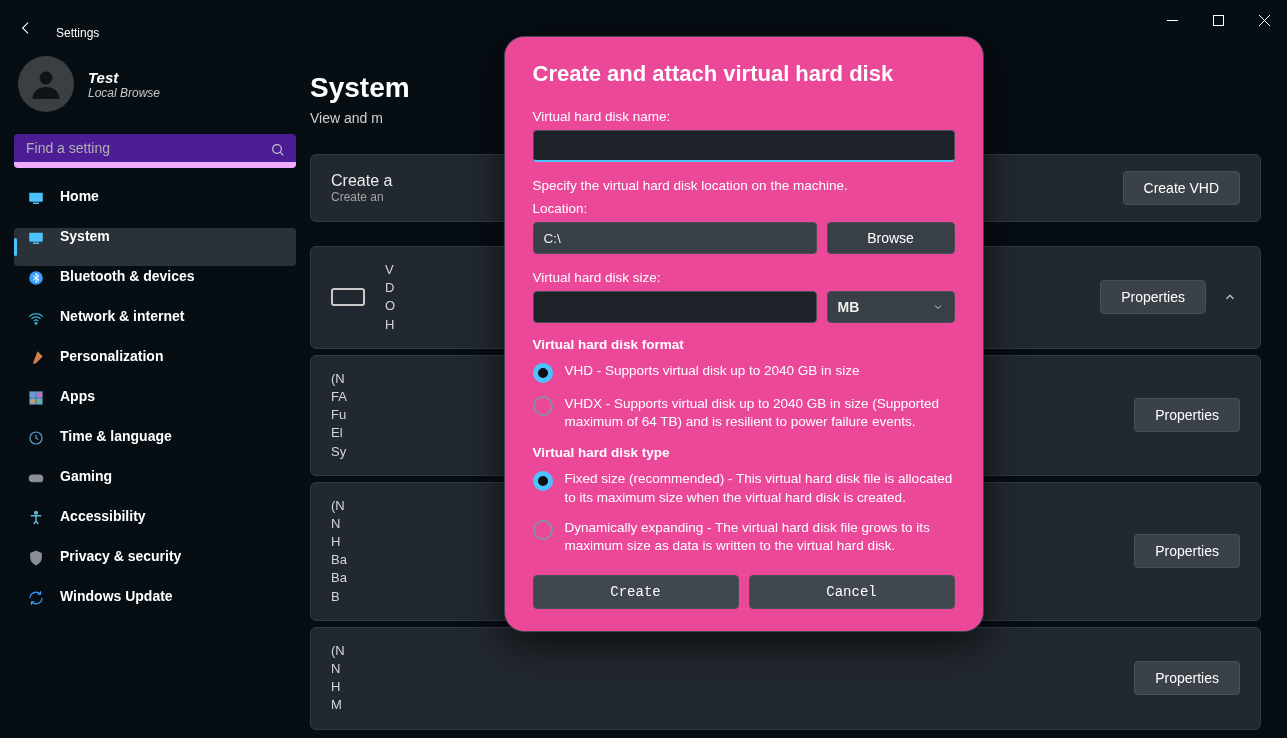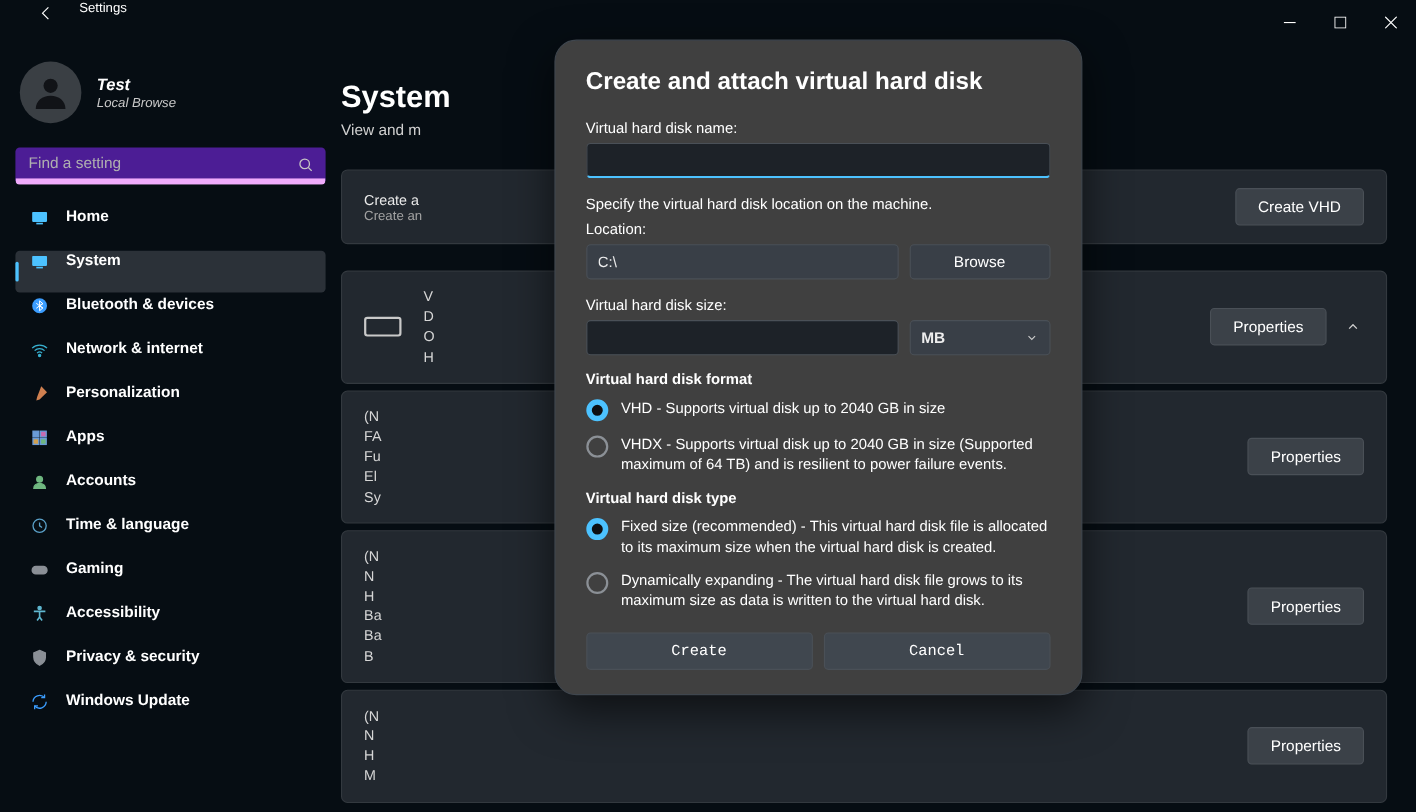--- a/index.html
+++ b/index.html
@@ -1,17 +1,17 @@
 <!DOCTYPE html>
 <html><head>
 <meta charset="utf-8">
 <style>
   html,body{margin:0;padding:0;height:100%;width:100%;background:#060d13;font-family:"Segoe UI",Arial,sans-serif;color:#fff;font-size:14px;overflow:hidden;}
   *{box-sizing:border-box;}
-  .titlebar{height:40px;display:flex;align-items:flex-start;padding-left:30px;}
+  .titlebar{height:40px;display:flex;align-items:flex-end;padding-left:14px;}
   .back-arrow{width:24px;height:24px;display:flex;align-items:center;justify-content:center;color:#fff;}
   .app-title{margin-left:18px;font-size:12px;}
   .win-controls{margin-left:auto;display:flex;}
   .win-btn{width:46px;height:40px;display:flex;align-items:center;justify-content:center;color:#fff;}
   .content-body{display:flex;height:calc(100% - 40px);}  
   .sidebar{width:310px;padding:6px 14px 20px 14px;display:flex;flex-direction:column;}
   .user-row{display:flex;align-items:center;padding:10px 4px 22px 4px;font-style:italic;}
   .avatar{width:56px;height:56px;border-radius:50%;background:#3a3f44;display:flex;align-items:center;justify-content:center;}
   .avatar svg{width:36px;height:36px;fill:#111317;}
   .user-text{margin-left:14px;}
@@ -25,32 +25,32 @@
   .nav-item{display:flex;align-items:flex-start;height:38px;border-radius:4px;padding:0 12px;position:relative;font-weight:bold;}
   .nav-item.active{background:#2b3138;}
   .nav-item.active::before{content:"";position:absolute;left:0;top:10px;bottom:10px;width:3px;background:#4cc2ff;border-radius:2px;}
   .nav-icon{width:20px;height:20px;margin-right:14px;display:flex;align-items:center;justify-content:center;}
   .nav-label{font-size:14px;}
   .main-area{flex:1;padding:32px 26px 0 0;position:relative;}
   .page-heading{font-size:28px;font-weight:600;margin:0 0 6px 0;}
   .page-sub{font-size:14px;color:#d0d0d0;margin-bottom:28px;}
   .info-card{background:#22282f;border:1px solid #33393f;border-radius:6px;margin-bottom:24px;padding:16px 20px;display:flex;align-items:center;justify-content:space-between;}
   .info-card .txt{}
-  .info-card .t1{font-size:13px;color:#eaeaea;}
+  .info-card .t1{font-size:16px;color:#eaeaea;}
   .info-card .t2{font-size:12px;color:#a3a3a3;}
   .btn-gray{background:#3b4148;border:1px solid #4a5057;color:#fff;border-radius:4px;height:34px;padding:0 20px;font-size:14px;display:flex;align-items:center;justify-content:center;cursor:pointer;}
   .row-card{background:#22282f;border:1px solid #33393f;border-radius:6px;padding:14px 20px;margin-bottom:6px;display:flex;align-items:center;justify-content:space-between;min-height:78px;}
   .row-card .left{display:flex;align-items:center;gap:20px;}
   .disk-icon{width:34px;height:18px;border:2px solid #c9c9c9;border-radius:3px;}
   .row-lines{font-size:13px;color:#d6d6d6;line-height:1.4;}
   .right-actions{display:flex;align-items:center;gap:14px;margin-left:48px;}
   .chev{width:20px;height:20px;display:flex;align-items:center;justify-content:center;color:#d0d0d0;}
   
   .dialog-overlay{position:absolute;left:0;right:0;top:0;bottom:0;display:flex;justify-content:center;align-items:flex-start;z-index:50;pointer-events:none;}
-  .dialog{pointer-events:auto;width:480px;margin-top:-4px;margin-left:-110px;background:#404040;border:1px solid #3f464e;border-radius:20px;padding:24px 28px 22px 28px;box-shadow:0 14px 40px rgba(0,0,0,0.6);}
+  .dialog{pointer-events:auto;width:480px;margin-top:-4px;margin-left:-110px;background:#ec4899;border:1px solid #3f464e;border-radius:20px;padding:24px 28px 22px 28px;box-shadow:0 14px 40px rgba(0,0,0,0.6);}
   .dlg-title{font-size:22px;font-weight:600;margin:0 0 22px 0;}
   .dlg-label{font-size:13.5px;margin-bottom:6px;}
   .dlg-bold{font-weight:600;font-size:13.5px;margin:14px 0 10px 0;}
   .dlg-input{width:100%;height:32px;background:#1d2228;border:1px solid #4a5057;border-radius:4px;color:#eee;padding:0 10px;font-size:13.5px;}
   .dlg-input.focused{border-bottom:2px solid #4cc2ff;}
   .dlg-help{font-size:13.5px;margin:16px 0 8px 0;}
   .loc-row{display:flex;gap:10px;}
   .loc-row .dlg-input{flex:1;}
   .browse-btn{width:128px;}
   .size-row{display:flex;gap:10px;}
@@ -166,29 +166,20 @@
               <rect x="4" y="4" width="7" height="7" fill="#6a9bd8"></rect>
               <rect x="13" y="4" width="7" height="7" fill="#c86ab0"></rect>
               <rect x="4" y="13" width="7" height="7" fill="#d0a050"></rect>
               <rect x="13" y="13" width="7" height="7" fill="#6fb780"></rect>
             </svg>
           </span>
           <span class="nav-label">Apps</span>
         </div>
         <div class="nav-item">
           <span class="nav-icon">
-            <svg width="18" height="18" viewBox="0 0 24 24" fill="none" stroke="#6fb780" stroke-width="1.6">
-              <circle cx="12" cy="9" r="3.5" fill="#6fb780"></circle>
-              <path d="M5 20c0-3.5 3-6 7-6s7 2.5 7 6z" fill="#6fb780"></path>
-            </svg>
-          </span>
-          <span class="nav-label">Accounts</span>
-        </div>
-        <div class="nav-item">
-          <span class="nav-icon">
             <svg width="18" height="18" viewBox="0 0 24 24" fill="none" stroke="#5aa0c8" stroke-width="1.6">
               <circle cx="12" cy="12" r="8" stroke="#5aa0c8"></circle>
               <path d="M12 8v4l3 2" stroke="#5aa0c8"></path>
             </svg>
           </span>
           <span class="nav-label">Time &amp; language</span>
         </div>
         <div class="nav-item">
           <span class="nav-icon">
             <svg width="18" height="18" viewBox="0 0 24 24" fill="none" stroke="#8a8f96" stroke-width="1.6">

